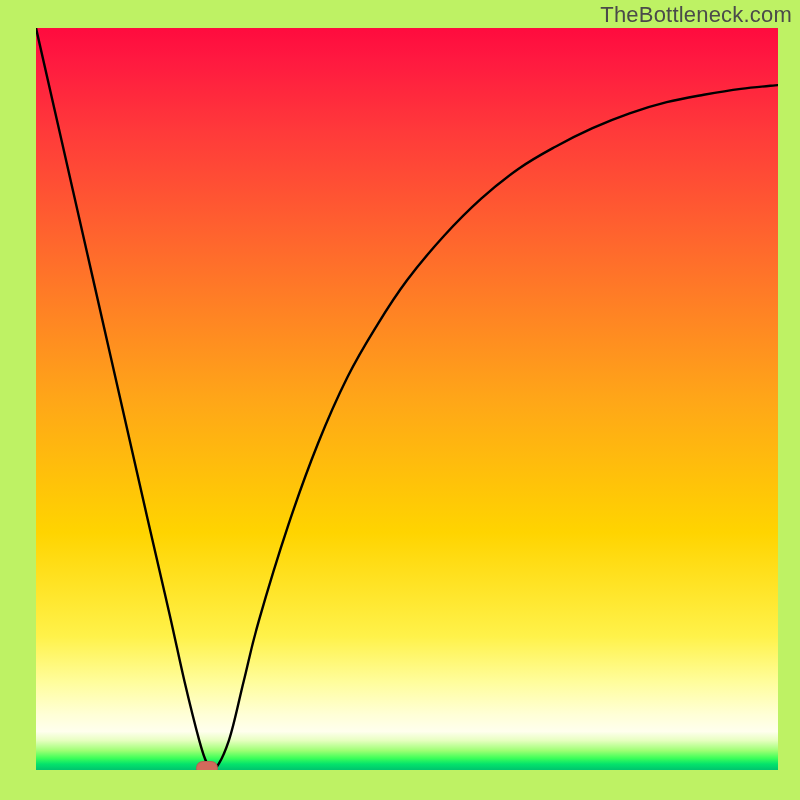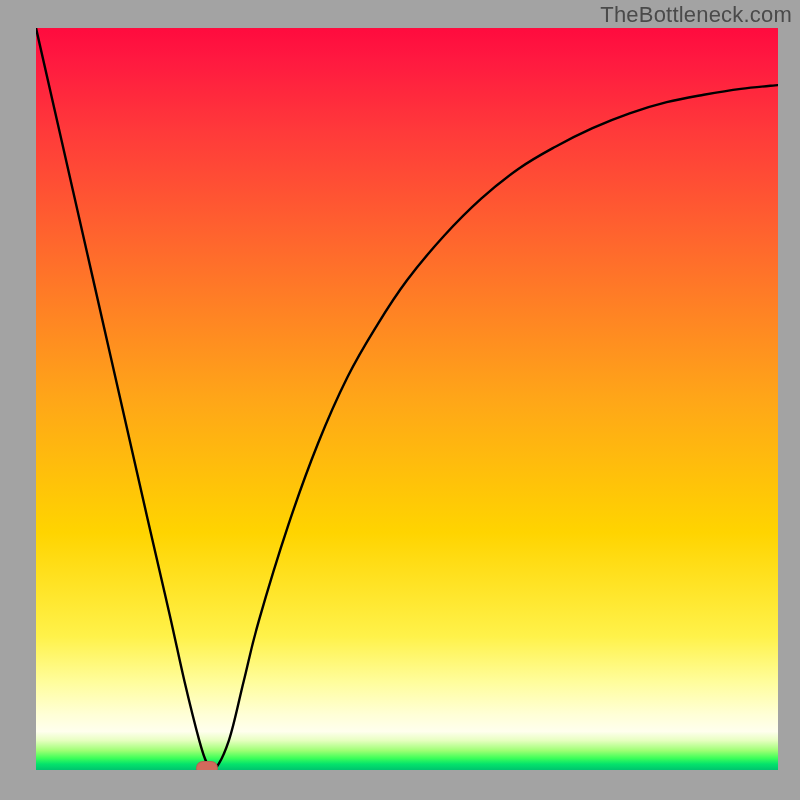--- a/index.html
+++ b/index.html
@@ -8,21 +8,21 @@
     width: 800px;
     height: 800px;
     overflow: hidden;
     background: #000;
     font-family: Arial, Helvetica, sans-serif;
   }
   .frame {
     position: relative;
     width: 800px;
     height: 800px;
-    background: #a3a3a3;
+    background: #bef264;
   }
   .watermark {
     position: absolute;
     top: 2px;
     right: 8px;
     color: #4a4a4a;
     font-size: 22px;
     font-weight: 500;
     letter-spacing: 0.2px;
     z-index: 10;

